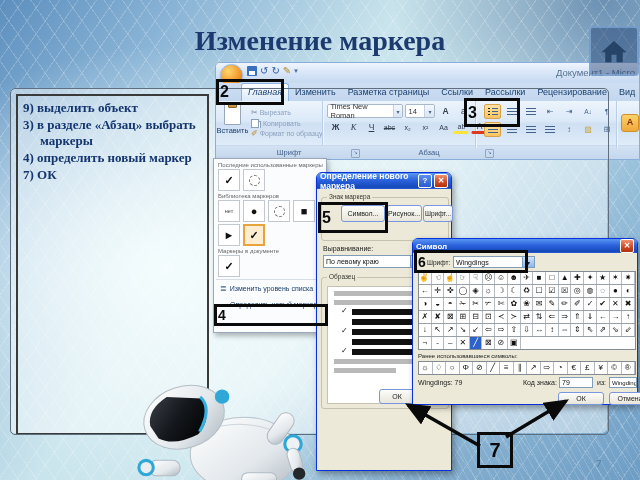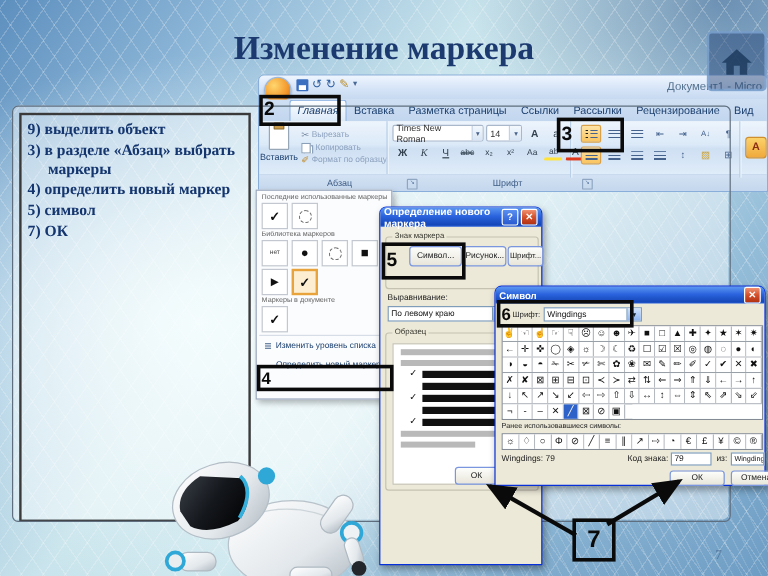--- a/index.html
+++ b/index.html
@@ -195,39 +195,38 @@
     <path d="M12 4 L22 13 H19 V21 H14 V15 H10 V21 H5 V13 H2 Z" fill="#1d3b5e" opacity="0.85"></path>
   </svg>
 </div>
 
 <div class="abs panel-fill"></div>
 
 <div class="abs steps">
   <div class="step">9) выделить объект</div>
   <div class="step">3) в разделе «Абзац» выбрать маркеры</div>
   <div class="step">4) определить новый маркер</div>
-  <div class="step">5) символ</div>
   <div class="step">7) ОК</div>
 </div>
 
 <div class="abs word">
   <div class="titlebar">
     <div class="orb"></div>
     <div class="qat">
       <span class="sv-ic"></span>
       <span class="qg">↺</span>
       <span class="qg">↻</span>
       <span class="qg" style="color:#b58a2a">✎</span>
       <span class="qg sm">▾</span>
     </div>
     <div class="doc-title">Документ1 - Micro</div>
   </div>
   <div class="tabrow">
     <span class="tab active">Главная</span>
-    <span class="tab">Вставка</span>
+    <span class="tab">Изменить</span>
     <span class="tab">Разметка страницы</span>
     <span class="tab">Ссылки</span>
     <span class="tab">Рассылки</span>
     <span class="tab">Рецензирование</span>
     <span class="tab">Вид</span>
   </div>
   <div class="ribbon">
     <div class="rgroup g-clip">
       <div class="paste">
         <div class="clip-ic"></div>
@@ -305,26 +304,26 @@
         <span class="pbtn">↕</span>
         <span class="pbtn" style="color:#c9a23a">▨</span>
         <span class="pbtn">⊞</span>
       </div>
     </div>
     <div class="g-stub">
       <span class="stub-ic">А</span>
     </div>
   </div>
   <div class="labelbar">
+    <div class="glabel" style="width:146px">
+      <span>Шрифт</span>
+      <span class="launcher">↘</span>
+    </div>
     <div class="glabel" style="width:134px">
       <span>Абзац</span>
-      <span class="launcher">↘</span>
-    </div>
-    <div class="glabel" style="width:146px">
-      <span>Шрифт</span>
       <span class="launcher">↘</span>
     </div>
   </div>
 </div>
 
 <div class="abs panel-border"></div>
 
 <div class="abs bmenu">
   <div class="bhead">Последние использованные маркеры</div>
   <div class="brow">

